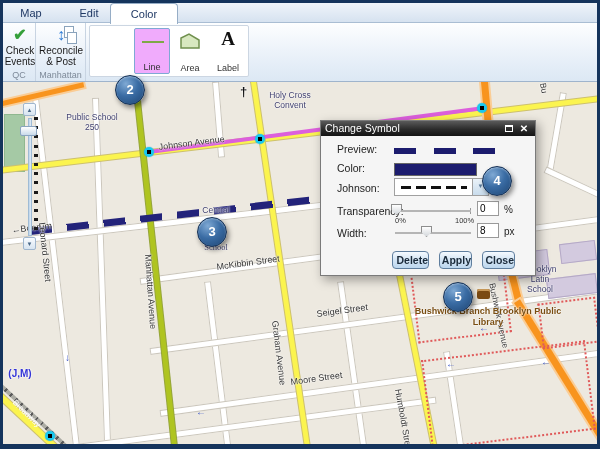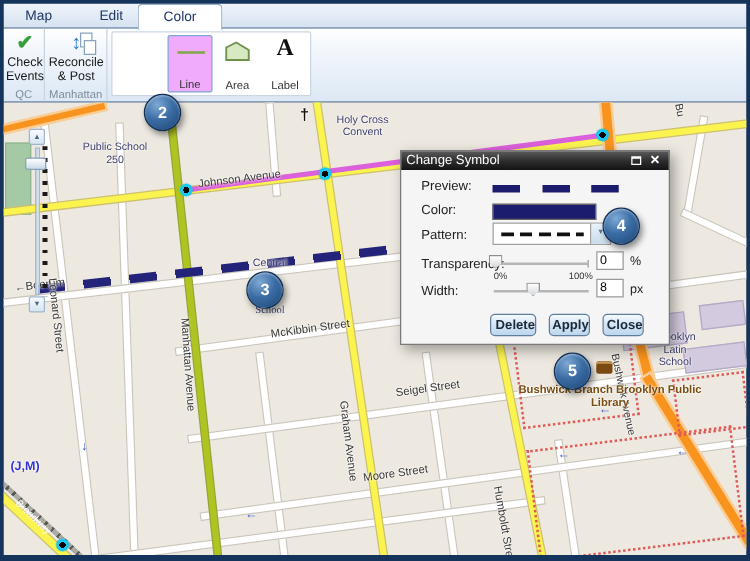--- a/index.html
+++ b/index.html
@@ -238,21 +238,21 @@
       <span>Change Symbol</span>
       <span class="dlg-ctl" id="dlg-restore"><span></span></span>
       <span class="dlg-ctl" id="dlg-close">✕</span>
     </div>
     <div class="dlbl" style="top:22px;">Preview:</div>
     <span class="pvdash" style="left:73px;"></span>
     <span class="pvdash" style="left:113px;"></span>
     <span class="pvdash" style="left:152px;"></span>
     <div class="dlbl" style="top:41px;">Color:</div>
     <div id="color-swatch"></div>
-    <div class="dlbl" style="top:61px;">Pattern:</div>
+    <div class="dlbl" style="top:61px;">Johnson:</div>
     <div id="pattern-combo">
       <span class="dashline"></span>
       <span class="dd">▼</span>
     </div>
     <div class="dlbl" style="top:84px;">Transparency:</div>
     <div class="sl-track" style="left:74px;top:89px;width:76px;"></div>
     <div class="sl-tick" style="left:74px;top:87px;"></div>
     <div class="sl-tick" style="left:149px;top:87px;"></div>
     <div class="sl-thumb" style="left:70px;top:83px;"></div>
     <div class="sl-minmax" style="left:74px;top:95px;">0%</div>

